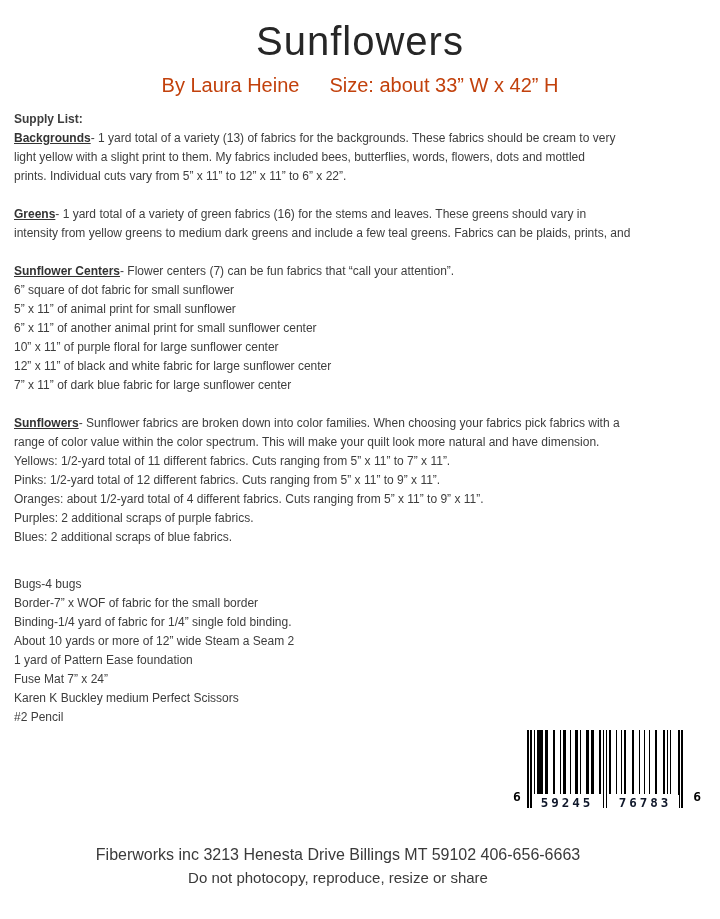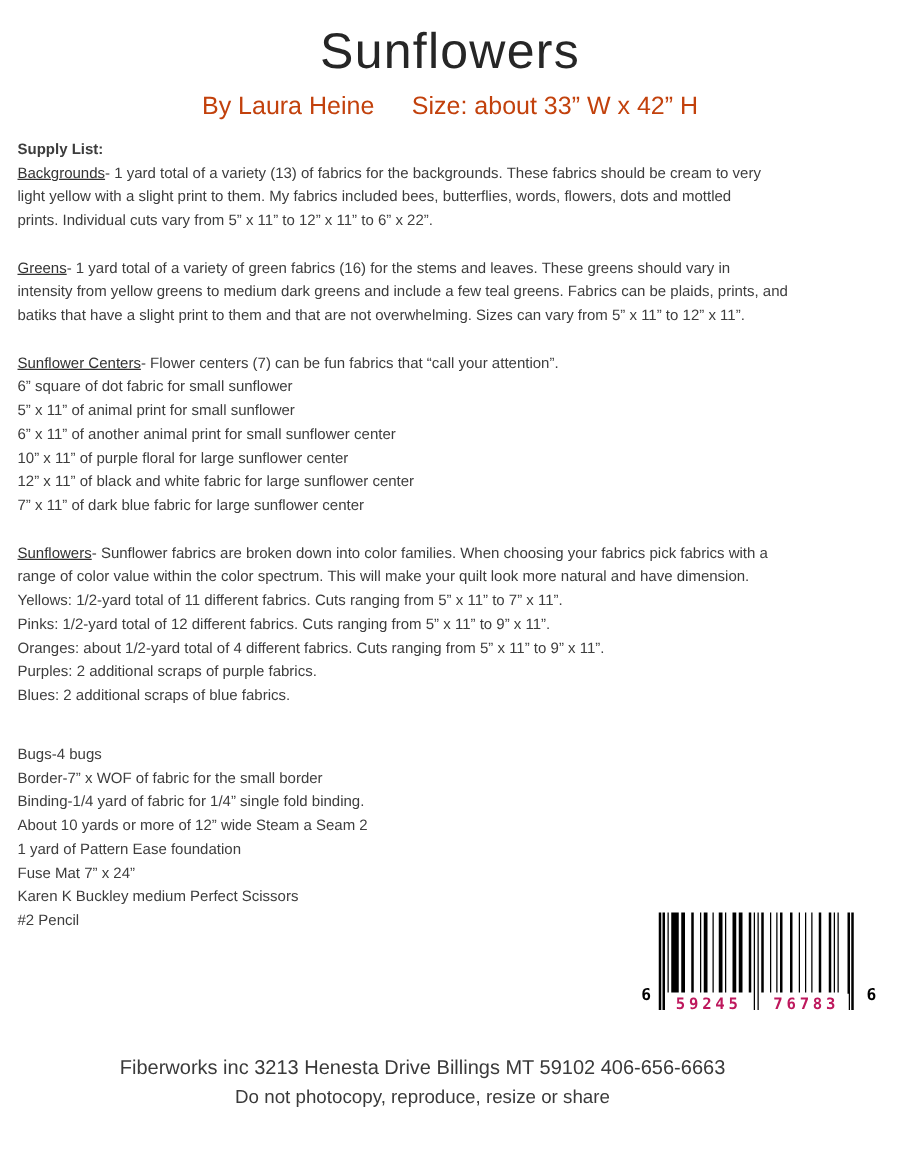--- a/index.html
+++ b/index.html
@@ -38,21 +38,21 @@
     font-weight: bold;
   }
 
   .para { margin: 0 0 19px 0; }
   .line {
     font-size: 12px;
     line-height: 19px;
     white-space: nowrap;
   }
   .sec-h {
-    font-weight: normal;
+    font-weight: bold;
     text-decoration: underline;
     color: #333333;
   }
   .notions { margin-top: 28px; }
 
   
   .barcode {
     position: absolute;
     left: 527px; top: 730px;
     width: 156px; height: 78px;
@@ -71,21 +71,21 @@
   .bc-group {
     position: absolute;
     bottom: -2px;
     height: 15px;
     background: #fff;
     text-align: center;
     font-family: "DejaVu Sans Mono", monospace;
     font-weight: bold;
     font-size: 12.5px;
     letter-spacing: 3px;
-    color: #be185d;
+    color: #0f172a;
   }
   .bc-group.g1 { left: 6px;  width: 68px; }
   .bc-group.g2 { left: 84px; width: 68px; }
 
   
   .footer {
     position: absolute;
     left: 0; top: 842px;
     width: 676px;
     text-align: center;
@@ -110,21 +110,20 @@
 
   <div class="para">
     <div class="line"><span class="sec-h">Backgrounds</span><span>- 1 yard total of a variety (13) of fabrics for the backgrounds. These fabrics should be cream to very</span></div>
     <div class="line">light yellow with a slight print to them. My fabrics included bees, butterflies, words, flowers, dots and mottled</div>
     <div class="line">prints. Individual cuts vary from 5” x 11” to 12” x 11” to 6” x 22”.</div>
   </div>
 
   <div class="para">
     <div class="line"><span class="sec-h">Greens</span><span>- 1 yard total of a variety of green fabrics (16) for the stems and leaves. These greens should vary in</span></div>
     <div class="line">intensity from yellow greens to medium dark greens and include a few teal greens. Fabrics can be plaids, prints, and</div>
-    <div class="line">batiks that have a slight print to them and that are not overwhelming. Sizes can vary from 5” x 11” to 12” x 11”.</div>
   </div>
 
   <div class="para">
     <div class="line"><span class="sec-h">Sunflower Centers</span><span>- Flower centers (7) can be fun fabrics that “call your attention”.</span></div>
     <div>
         <div class="line">6” square of dot fabric for small sunflower</div>
         <div class="line">5” x 11” of animal print for small sunflower</div>
         <div class="line">6” x 11” of another animal print for small sunflower center</div>
         <div class="line">10” x 11” of purple floral for large sunflower center</div>
         <div class="line">12” x 11” of black and white fabric for large sunflower center</div>

